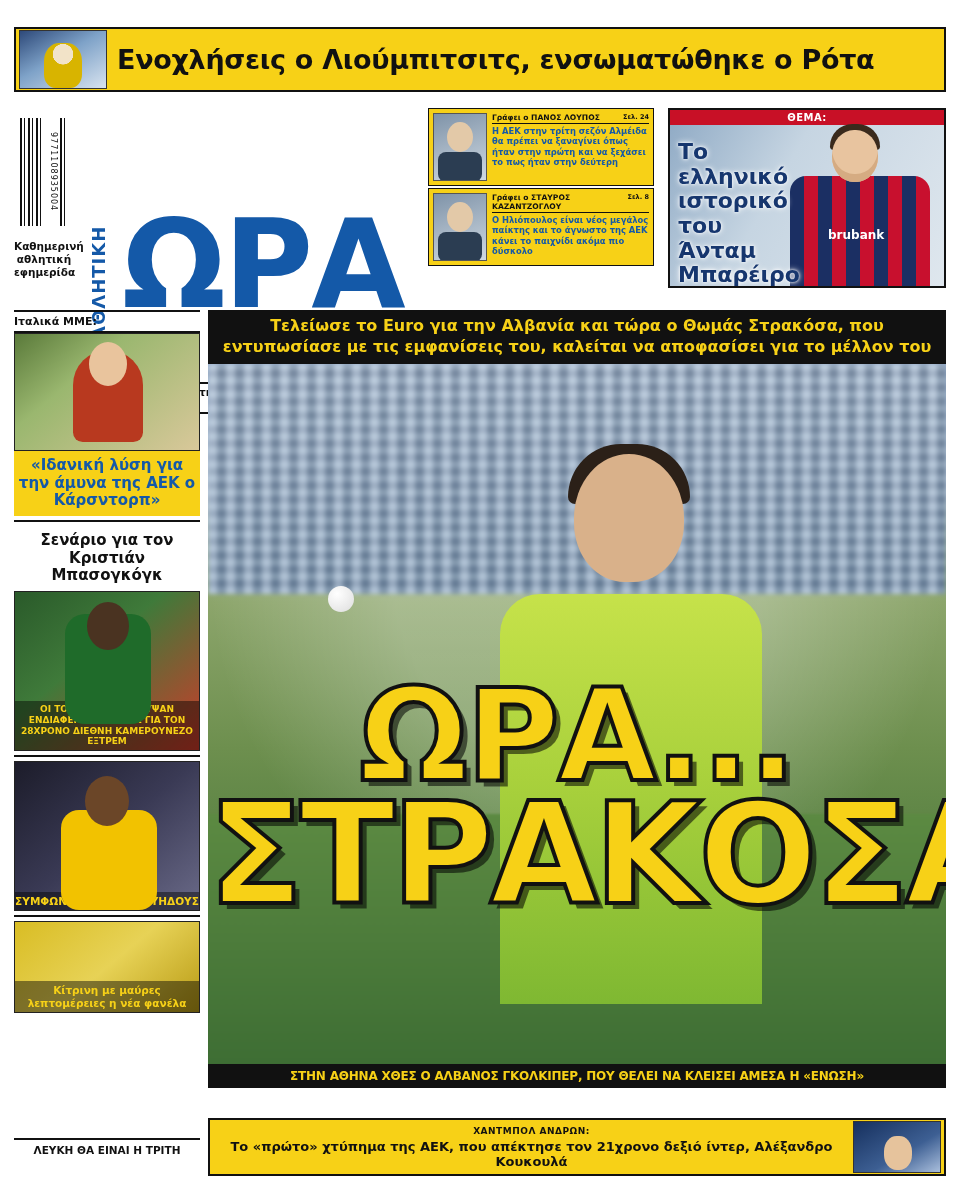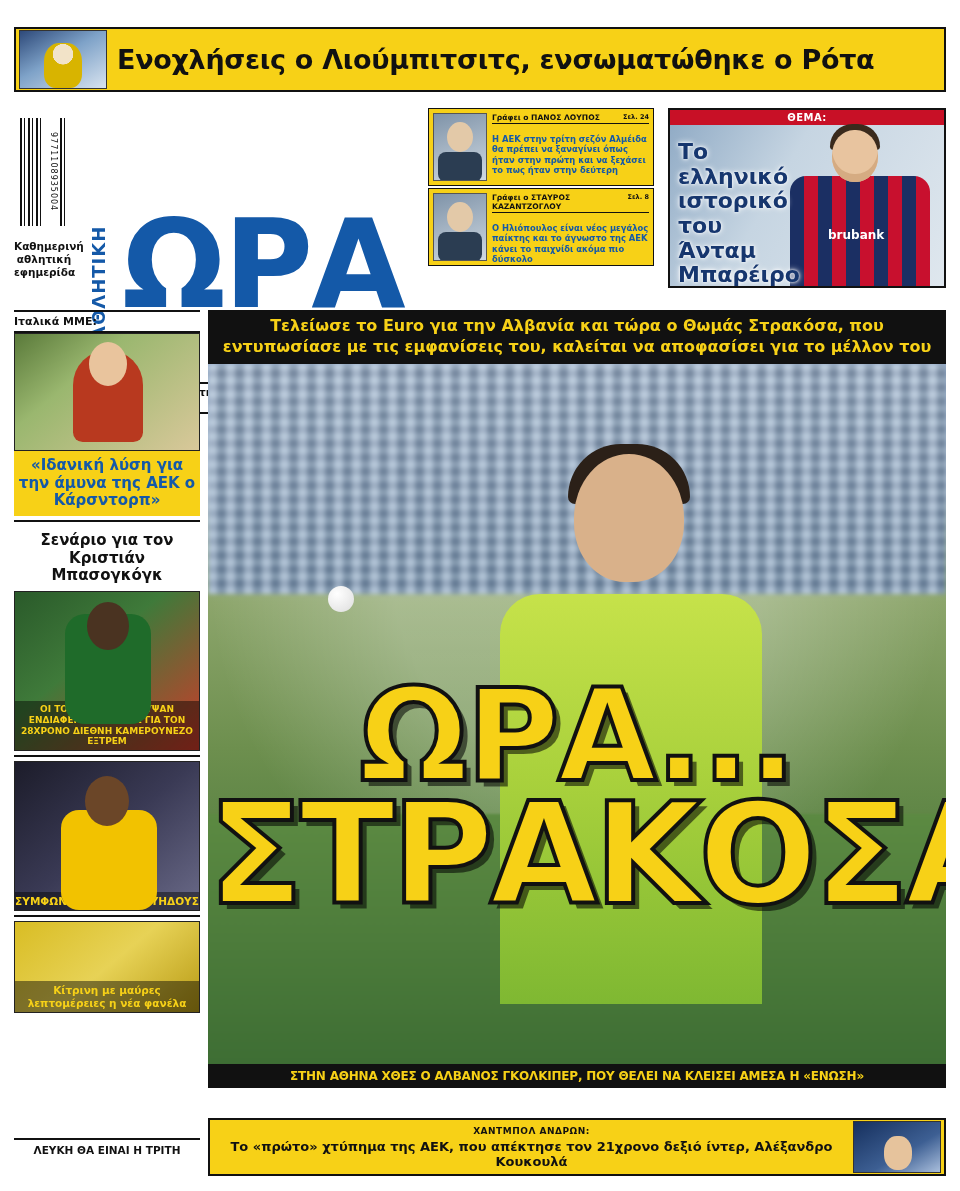--- a/index.html
+++ b/index.html
@@ -85,21 +85,21 @@
     content:"";position:absolute;left:13px;top:8px;width:26px;height:30px;border-radius:50%;
     background:#e3c9a8;
   }
   .op-photo:before{
     content:"";position:absolute;left:4px;top:38px;width:44px;height:30px;border-radius:8px;
     background:#2b3d52;
   }
   .op-body{flex:1;min-width:0;}
   .op-author{font-size:7.6px;font-weight:bold;color:#111;border-bottom:1px solid #111;padding-bottom:1px;}
   .op-author .pg{float:right;font-size:6.5px;}
-  .op-text{font-size:8.4px;font-weight:bold;color:#1459a8;line-height:1.22;margin-top:10px;}
+  .op-text{font-size:8.4px;font-weight:bold;color:#1459a8;line-height:1.22;margin-top:2px;}
 
   
   .thema{
     position:absolute;left:668px;top:108px;width:278px;height:180px;
     border:2px solid #111;box-sizing:border-box;overflow:hidden;
     background:linear-gradient(120deg,#8ea9c4 0%,#c6d5e2 40%,#dfe7ee 100%);
   }
   .thema-label{
     position:absolute;left:0;top:0;width:100%;background:#c81026;color:#fff;
     font-size:10px;font-weight:bold;text-align:center;padding:2px 0;letter-spacing:.5px;

